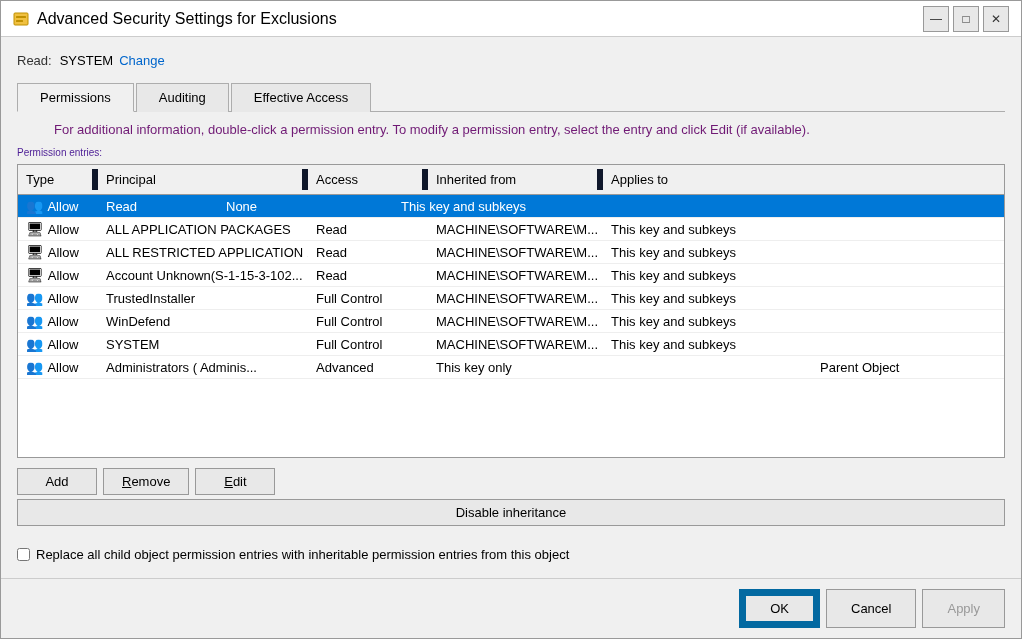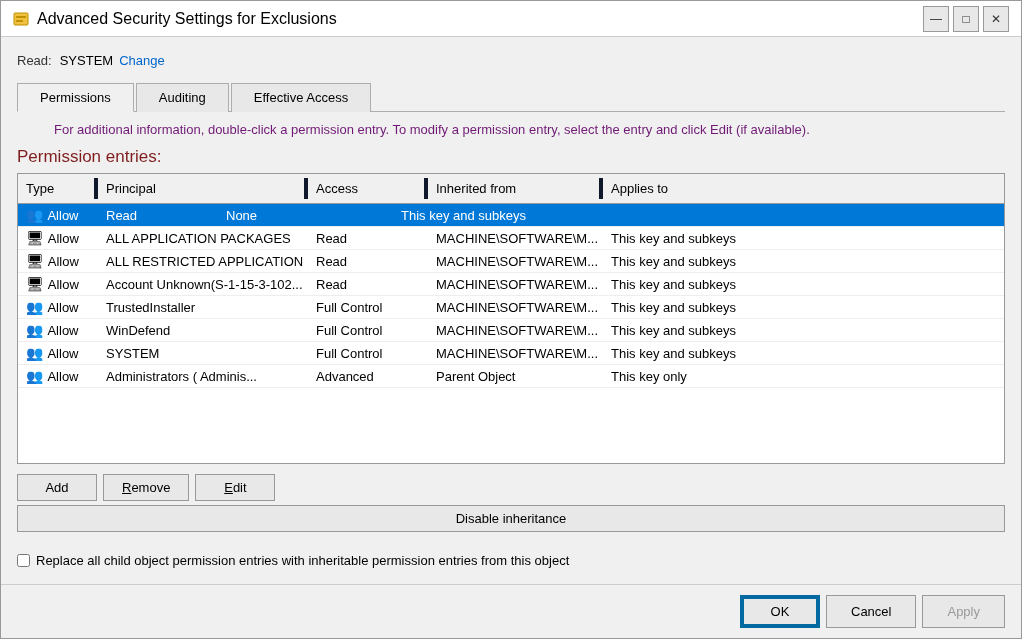--- a/index.html
+++ b/index.html
@@ -12,40 +12,40 @@
     .title-bar-btn { width: 26px; height: 26px; background: #e8e8e8; border: 1px solid #999; cursor: pointer; display: flex; align-items: center; justify-content: center; font-size: 12px; color: #333; }
     .window-body { flex: 1; display: flex; flex-direction: column; padding: 16px; }
     .owner-row { display: flex; align-items: center; margin-bottom: 14px; }
     .owner-label { color: #333; margin-right: 8px; font-size: 13px; }
     .owner-name { font-size: 13px; margin-right: 6px; }
     .owner-link { color: #0066cc; text-decoration: none; font-size: 13px; cursor: pointer; }
     .tabs { display: flex; border-bottom: 1px solid #adadad; margin-bottom: 10px; }
     .tab { padding: 6px 22px; border: 1px solid #adadad; border-bottom: none; background: #e8e8e8; cursor: pointer; font-size: 13px; margin-right: 2px; position: relative; bottom: -1px; }
     .tab.active { background: #f0f0f0; border-bottom: 1px solid #f0f0f0; color: #000; z-index: 1; }
     .info-text { font-size: 13px; margin-bottom: 10px; color: #701a75; margin-left: 37px; }
-    .section-label { font-size: 17px; margin-bottom: 6px; color: #7f1d1d; }
+    .section-label { font-size: 10px; margin-bottom: 6px; color: #4c1d95; }
     .table-container { flex: 1; border: 1px solid #999; background: #fff; overflow: hidden; display: flex; flex-direction: column; min-height: 0; position: relative; }
     .table-header { display: flex; background: #f0f0f0; border-bottom: 1px solid #999; padding: 4px 0; }
-    .th { font-size: 13px; font-weight: normal; padding: 3px 8px; border-right: 4px solid #0f172a; color: #000; }
+    .th { font-size: 13px; font-weight: normal; padding: 3px 8px; border-right: 6px solid #0f172a; color: #000; }
     .th:last-child { border-right: none; }
     .table-body { flex: 1; overflow-y: scroll; }
     .table-row { display: flex; align-items: center; border-bottom: 1px solid #eee; }
     .table-row.selected { background: #0078d7; color: #fff; }
     .table-row.selected .td { color: #fff; }
     .td { font-size: 13px; padding: 3px 8px; overflow: hidden; text-overflow: ellipsis; white-space: nowrap; display: flex; align-items: center; }
     .action-buttons { display: flex; gap: 6px; margin-top: 10px; }
     .btn { padding: 5px 18px; background: #e8e8e8; border: 1px solid #999; cursor: pointer; font-size: 13px; min-width: 80px; text-align: center; }
     .btn-underline { text-decoration: underline; }
     .disable-btn { padding: 5px 0; background: #e8e8e8; border: 1px solid #999; cursor: pointer; font-size: 13px; margin-top: 4px; display: inline-block; }
     .checkbox-row { display: flex; align-items: center; margin-top: 21px; }
     .checkbox-row input[type="checkbox"] { margin-right: 6px; }
     .checkbox-label { font-size: 13px; color: #000; }
     .footer { display: flex; justify-content: flex-end; gap: 6px; padding: 10px 16px; border-top: 1px solid #ccc; background: #f0f0f0; }
     .footer-btn { padding: 5px 24px; background: #e8e8e8; border: 1px solid #999; cursor: pointer; font-size: 13px; min-width: 80px; }
-    .footer-btn.ok { border: 4px solid #0369a1; }
+    .footer-btn.ok { border: 7px solid #0369a1; }
     .footer-btn.apply { color: #999; cursor: default; }
   </style>
 </head>
 <body>
 
 <div class="window">
 
   <div class="title-bar">
     <div class="title-bar-icon">
       <svg width="16" height="16" viewBox="0 0 16 16">
@@ -174,22 +174,22 @@
           <div class="td" style="flex:1">This key and subkeys</div>
         </div>
 
         <div class="table-row" style="padding-right:17px;">
           <div class="td" style="width:80px; display:flex; align-items:center;">
             <span style="margin-right:4px; font-size:14px;">👥</span>
             <span>Allow</span>
           </div>
           <div class="td" style="width:210px">Administrators (          Adminis...</div>
           <div class="td" style="width:120px">Advanced</div>
+          <div class="td" style="flex:1">This key only</div>
           <div class="td" style="width:175px">Parent Object</div>
-          <div class="td" style="flex:1">This key only</div>
         </div>
       </div>
     </div>
 
     <div class="action-buttons">
       <button class="btn">
         <span>Add</span>
       </button>
       <button class="btn">
         <span class="btn-underline">R</span><span>emove</span>

